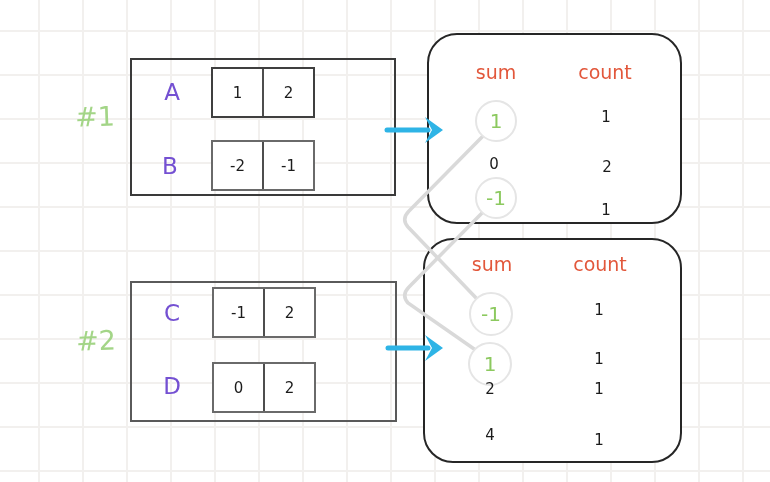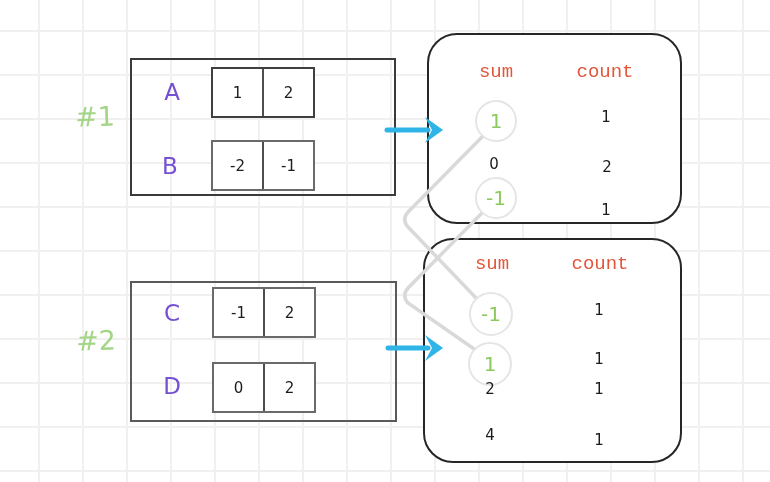--- a/index.html
+++ b/index.html
@@ -22,21 +22,21 @@
   .hash-label { font-size:27px; color:#a3d587; transform:rotate(-2deg); }
   .row-letter { font-size:23px; color:#7450d2; }
   .cellrow { display:flex; border:2px solid #3f3f3f; background:#ffffff; }
   .cellrow.gray { border-color:#6a6a6a; }
   .cell { width:49px; height:47px; display:flex; align-items:center; justify-content:center;
           font-size:15px; color:#1c1c1c; }
   .cell:first-child { border-right:2px solid #4e4e4e; }
 
   
   .panel { border:2px solid #262626; border-radius:30px; background:#ffffff; }
-  .hdr { font-size:19px; color:#e2573b;font-family:Liberation Mono, monospace; }
+  .hdr { font-size:19px; color:#e2573b; }
   .val { font-size:15px; color:#1b1b1b; }
   .gval { font-size:20px; color:#8cc95f; }
 
   svg.overlay { position:absolute; left:0; top:0; pointer-events:none; }
   .txt { text-align:center; }
 </style>
 </head>
 <body>
 
 <div class="scene">

